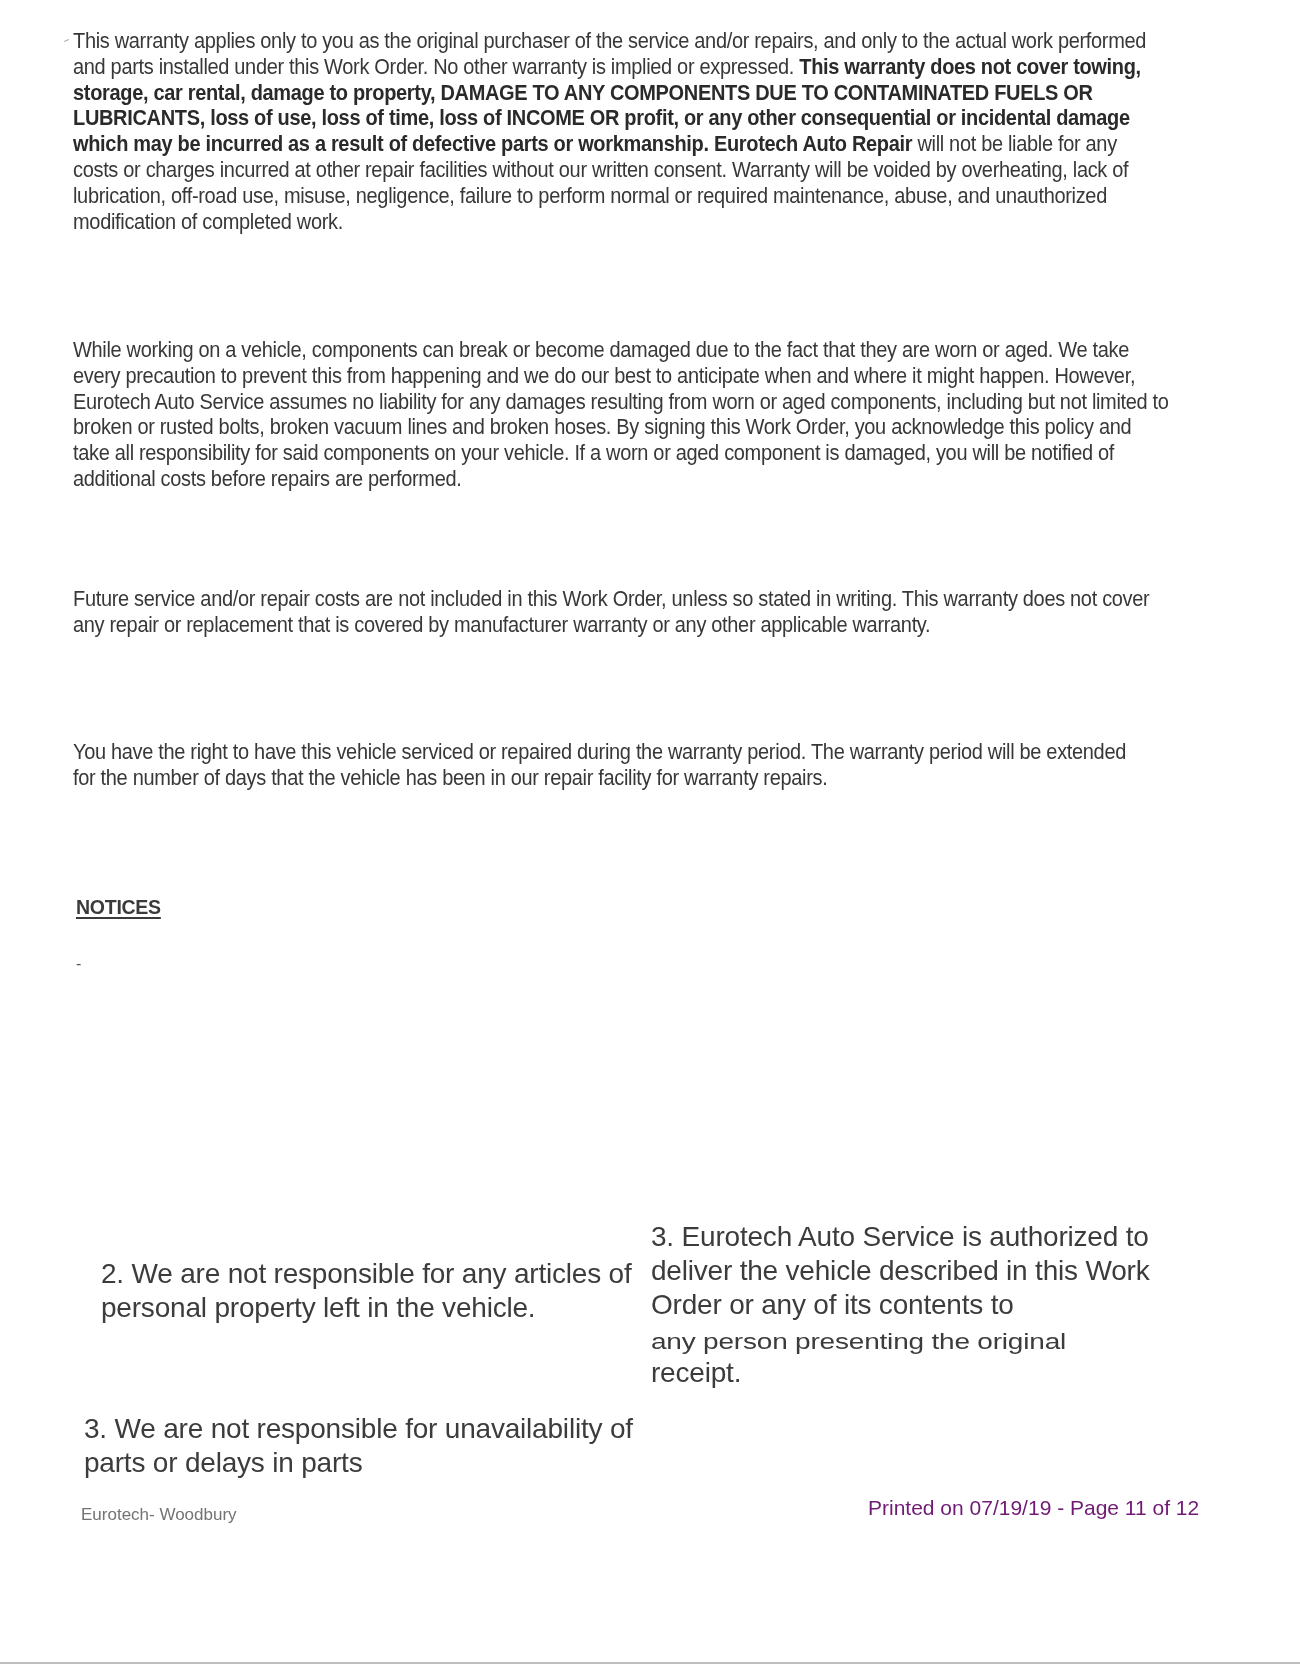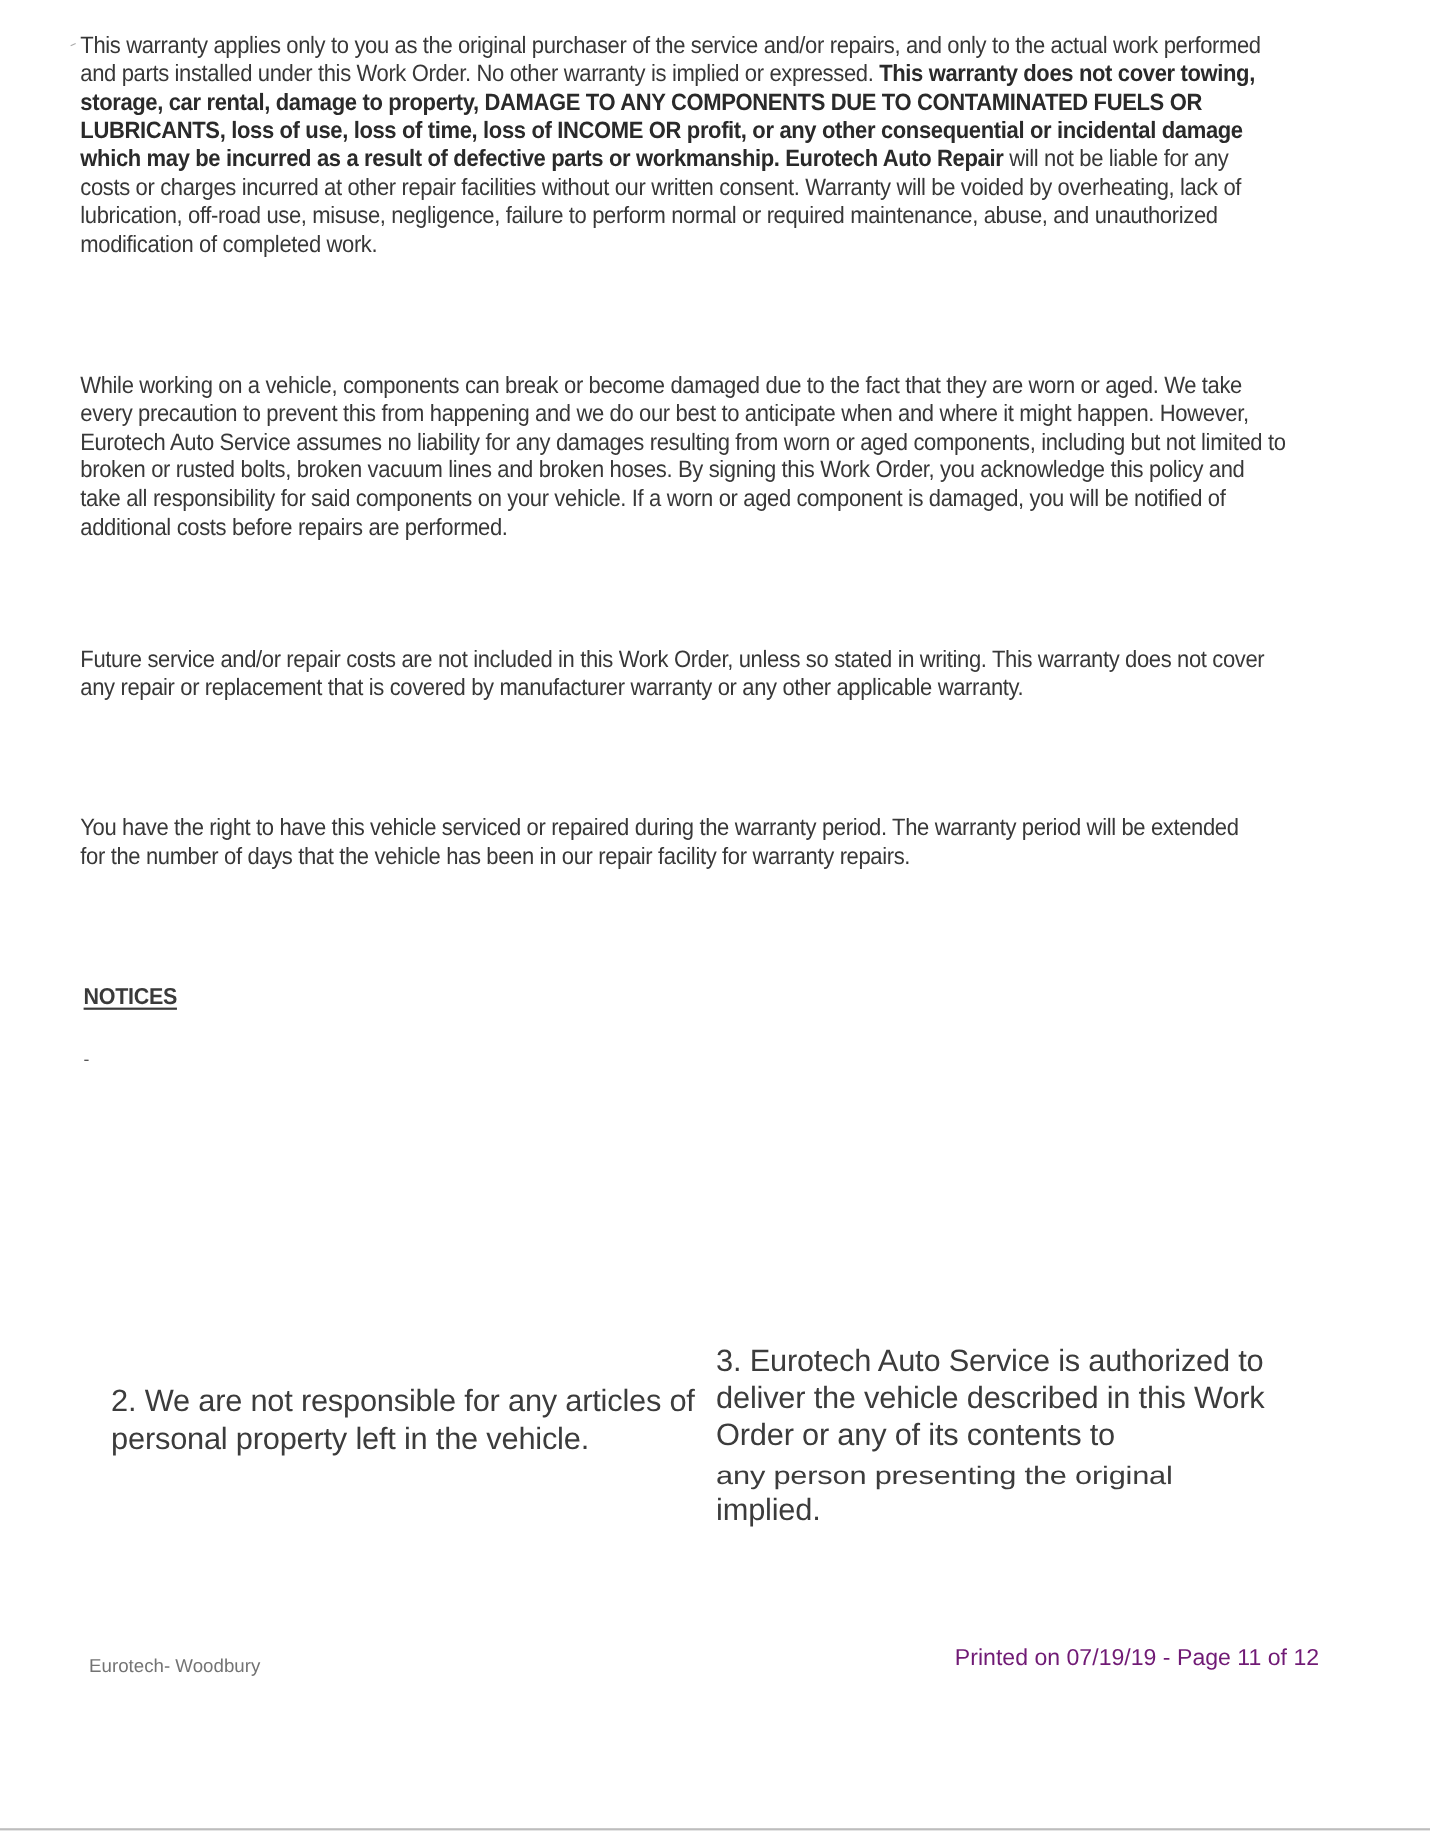--- a/index.html
+++ b/index.html
@@ -128,25 +128,26 @@
 
   <div class="para" id="p4">You have the right to have this vehicle serviced or repaired during the warranty period. The warranty period will be extended for the number of days that the vehicle has been in our repair facility for warranty repairs.</div>
 
   <div class="notices-heading">NOTICES</div>
 
   <div class="dash">-</div>
 
 
   <div class="notice" id="n2">2. We are not responsible for any articles of personal property left in the vehicle.</div>
 
+  <div class="notice" id="n3">3. We are not responsible for unavailability of parts or delays in parts</div>
 
   <div class="notice" id="n6">
     <span>3. Eurotech Auto Service is authorized to deliver the vehicle described in this Work Order or any of its contents to</span><br>
     <span class="squashed">any person presenting the original</span><br>
-    <span>implied.</span>
+    <span>receipt.</span>
   </div>
 
   <div class="footer-left">Eurotech- Woodbury</div>
 
   <div class="footer-right">Printed on 07/19/19 - Page 11 of 12</div>
 
   <div class="bottom-rule"></div>
 </div>
 
 </body></html>

